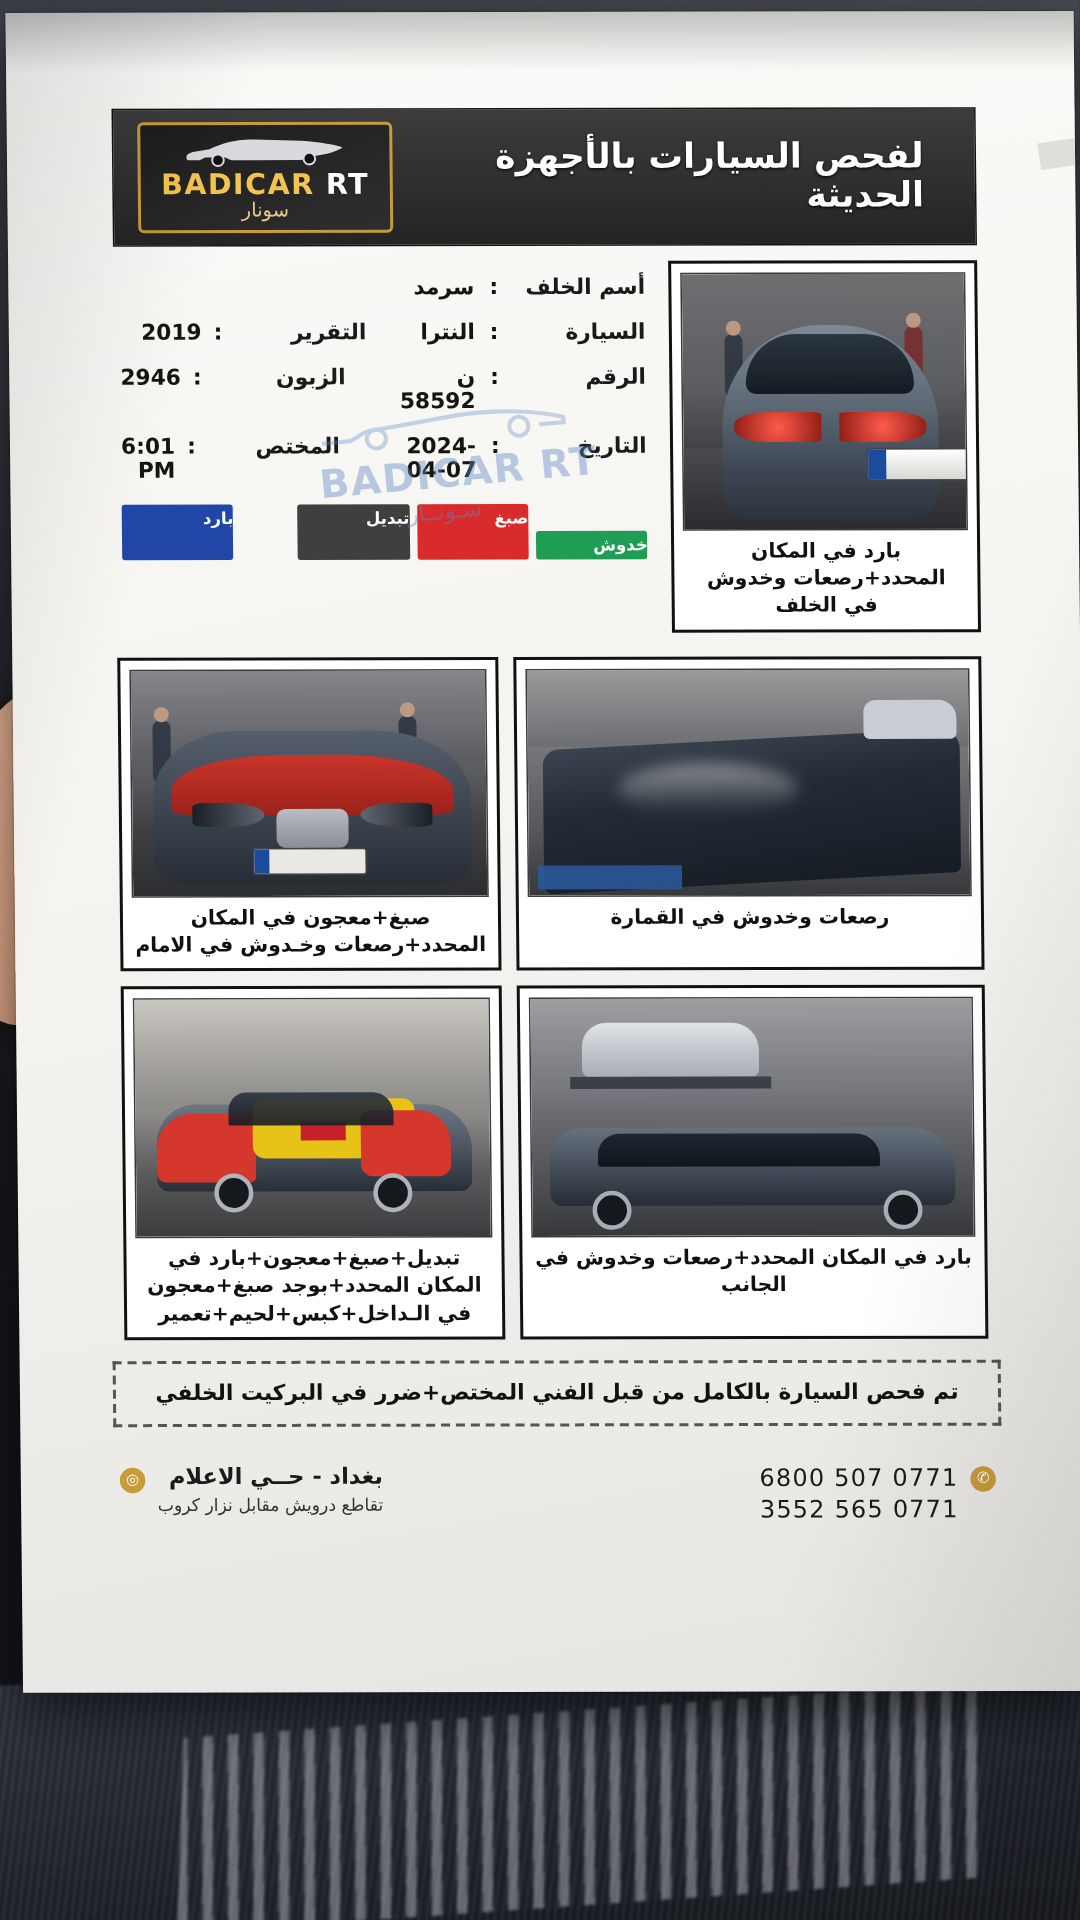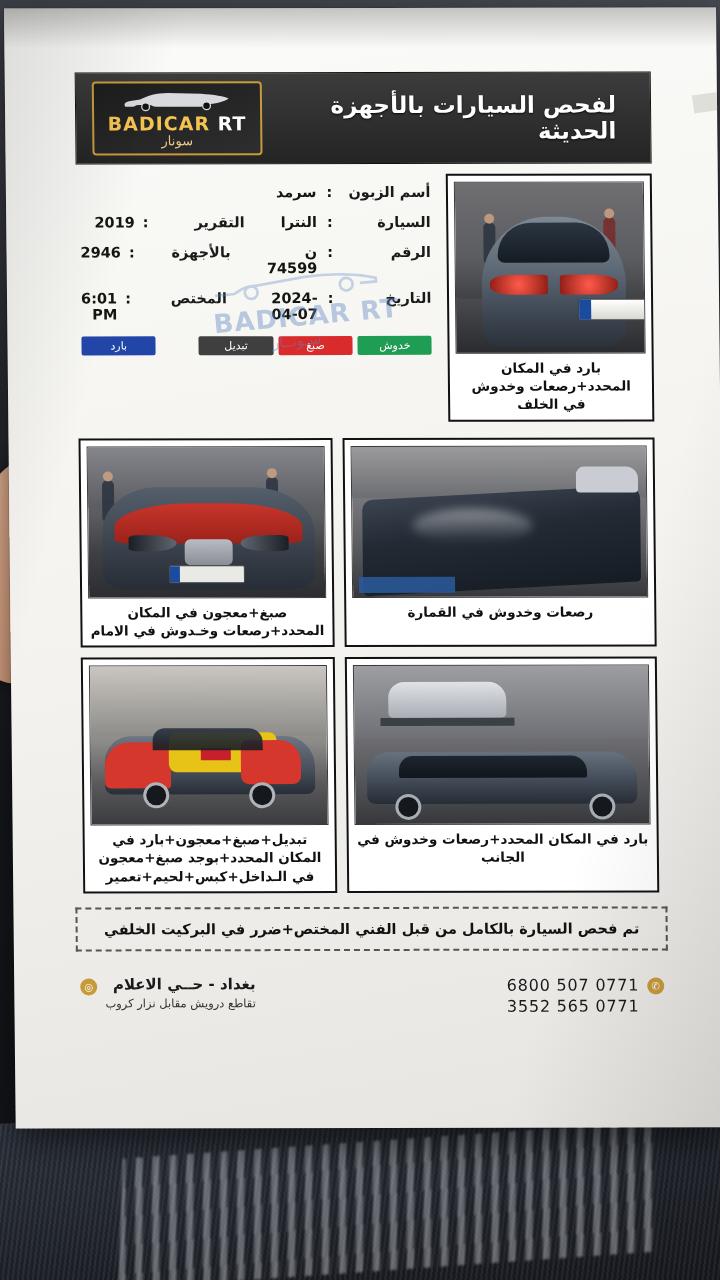--- a/index.html
+++ b/index.html
@@ -139,24 +139,23 @@
     text-align: center;
     padding: 3px 4px;
     margin-top: 4px;
     letter-spacing: .2px;
   }
   .legend {
     display: flex; gap: 5px; margin-top: 8px; justify-content: flex-start;
   }
   .legend-item {
     flex: 1;
-    text-align: center;
     color: #fff;
     font-size: 11px;
-    font-weight: normal;
+    font-weight: bold;
     padding: 3px 0;
     border-radius: 2px;
   }
 
   
   .card {
     border: 2px solid #111;
     background: #fff;
     padding: 6px 6px 4px 6px;
     margin-bottom: 10px;
@@ -284,40 +283,40 @@
           <div class="light" style="right:26px;top:92px;width:58px;height:20px;background:radial-gradient(circle,#ff5a4a,#8d1c14);border-radius:10% 40% 40% 10%;"></div>
           <div class="plate" style="left:122px;top:116px;width:76px;height:22px;background:linear-gradient(180deg,#fff,#d8d8d2);">
             <div style="position:absolute;left:0;top:0;width:12px;height:100%;background:#1b4b9c;"></div>
           </div>
         </div>
         <div class="cap">بارد في المكان المحدد+رصعات وخدوش في الخلف</div>
       </div>
 
       <div class="right-col">
         <div class="info-row">
-          <span class="info-label">أسم الزبون</span>
+          <span class="info-label">أسم الخلف</span>
           <span class="info-colon">:</span>
           <span class="info-value">سرمد</span>
         </div>
         <div class="info-row">
           <span class="info-label">السيارة</span>
           <span class="info-colon">:</span>
           <span class="info-value">النترا</span>
           <span class="pair2">
             <span class="info-label">التقرير</span>
             <span class="info-colon">:</span>
             <span class="info-value">2019</span>
           </span>
         </div>
         <div class="info-row">
           <span class="info-label">الرقم</span>
           <span class="info-colon">:</span>
-          <span class="info-value">ن 74599</span>
+          <span class="info-value">ن 58592</span>
           <span class="pair2">
-            <span class="info-label">بالأجهزة</span>
+            <span class="info-label">الزبون</span>
             <span class="info-colon">:</span>
             <span class="info-value">2946</span>
           </span>
         </div>
         <div class="info-row">
           <span class="info-label">التاريخ</span>
           <span class="info-colon">:</span>
           <span class="info-value">2024-04-07</span>
           <span class="pair2">
             <span class="info-label">المختص</span>
@@ -331,21 +330,21 @@
             <path d="M10 34 L30 34 C34 34 36 30 44 28 L110 22 C140 20 170 24 188 30 L188 34 L170 34" fill="none" stroke="#5f87c4" stroke-width="3"></path>
             <circle cx="50" cy="34" r="7" fill="none" stroke="#5f87c4" stroke-width="3"></circle>
             <circle cx="155" cy="34" r="7" fill="none" stroke="#5f87c4" stroke-width="3"></circle>
           </svg>
           <div class="wm-text">BADICAR RT</div>
           <div class="wm-sub">سـونــار</div>
         </div>
 
 
         <div class="legend">
-          <div class="legend-item" style="background:#1f9d55;">خدوش</div>
+          <div class="legend-item" style="background:#1f9d55;margin-top:18px;">خدوش</div>
           <div class="legend-item" style="background:#d92b2b;">صبغ</div>
           <div class="legend-item" style="background:#3f3f3f;margin-left:38px;">تبديل</div>
           <div class="legend-item" style="background:#2146a8;">بارد</div>
         </div>
       </div>
     </div>
 
     <div class="row2" style="margin-top:6px;">
       <div class="card col-narrow">
         <div class="photo" style="height:152px;">

